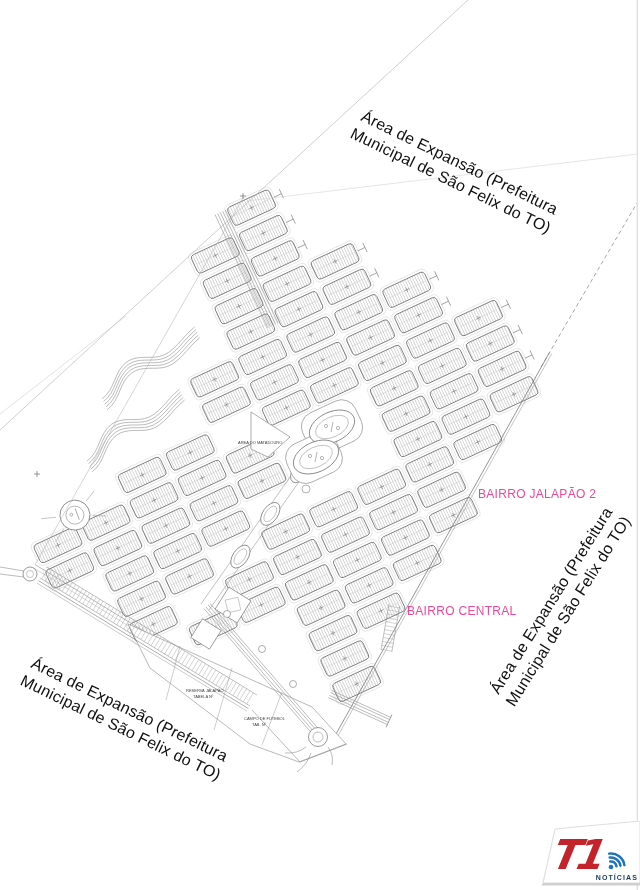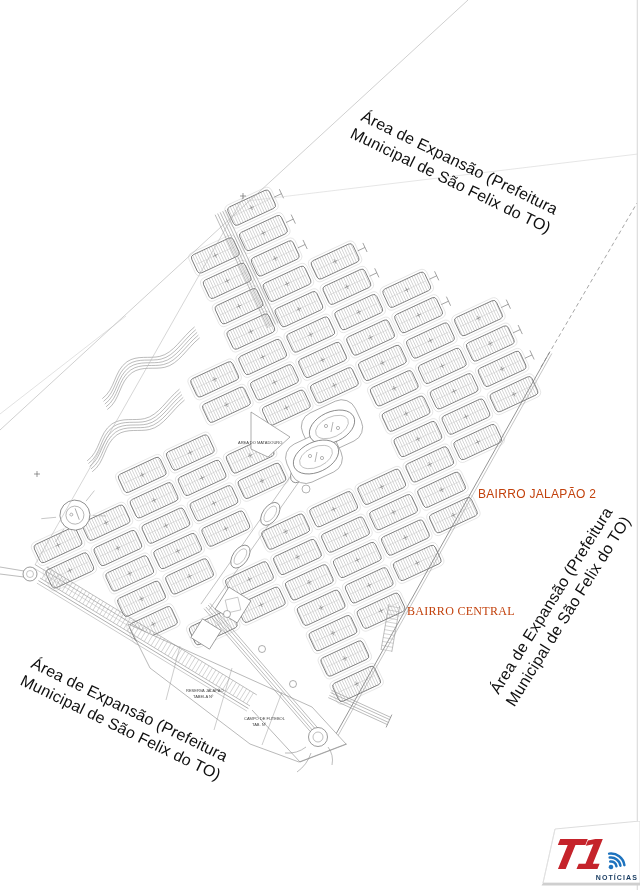--- a/index.html
+++ b/index.html
@@ -5,23 +5,23 @@
   html,body{margin:0;padding:0;background:#ffffff;}
   .stage{position:relative;width:640px;height:890px;overflow:hidden;background:#fff;
          font-family:"Liberation Sans", sans-serif;}
   #plat-svg{position:absolute;left:0;top:0;width:640px;height:890px;}
   .rot-label{position:absolute;width:330px;text-align:center;color:#0f0f0f;
              font-size:16px;line-height:20px;letter-spacing:.2px;white-space:nowrap;}
   .rot-label div{white-space:nowrap;}
   .lbl-top{left:290px;top:152px;transform:rotate(26deg);}
   .lbl-right{left:395px;top:586px;transform:rotate(-58deg);}
   .lbl-bottom{left:-40px;top:699px;transform:rotate(26deg);}
-  .bairro{position:absolute;color:#c2410c;font-size:12px;letter-spacing:.3px;white-space:nowrap;}
+  .bairro{position:absolute;color:#ec4899;font-size:12px;letter-spacing:.3px;white-space:nowrap;}
   .bairro-jalapao{left:478px;top:487px;}
-  .bairro-central{left:407px;top:604px;font-family:Liberation Serif, serif;}
+  .bairro-central{left:407px;top:604px;}
   .logo{position:absolute;right:0;bottom:3px;width:101px;height:66px;}
   .logo text.brand{font-family:"DejaVu Sans", sans-serif;font-weight:bold;font-style:italic;
                    font-size:41px;letter-spacing:-4px;}
   .logo text.tag{font-family:"Liberation Sans", sans-serif;font-weight:bold;font-size:7px;
                  letter-spacing:1.1px;}
 </style>
 </head>
 <body>
 
 <div class="stage">

